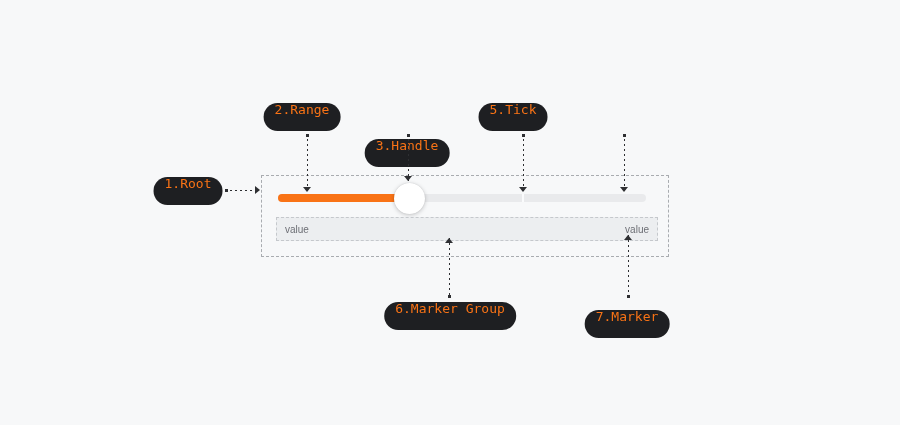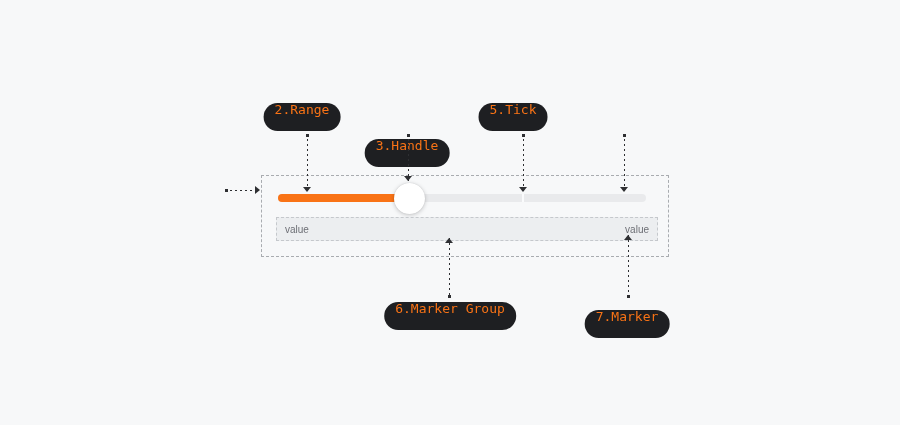--- a/index.html
+++ b/index.html
@@ -86,20 +86,23 @@
   <div class="track"></div>
   <div class="range"></div>
   <div class="tick"></div>
   <div class="handle"></div>
 
   <div class="marker-group">
     <span>value</span>
     <span>value</span>
   </div>
 
+  <div class="pill" style="left:188px;top:191px;">
+    <span>1.Root</span>
+  </div>
   <div class="pill" style="left:302px;top:117px;">
     <span>2.Range</span>
   </div>
   <div class="pill" style="left:407px;top:117px;margin-top:36px;">
     <span>3.Handle</span>
   </div>
   <div class="pill" style="left:513px;top:117px;">
     <span>5.Tick</span>
   </div>
   <div class="pill" style="left:450px;top:316px;">

